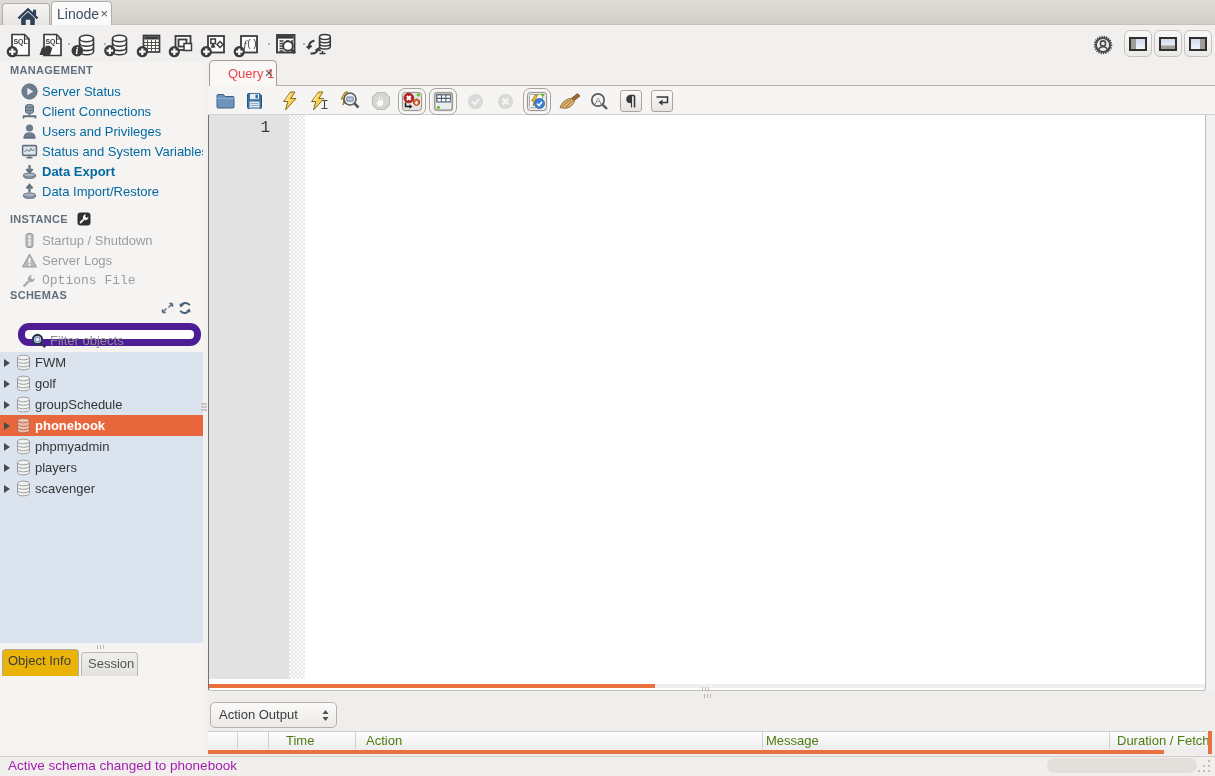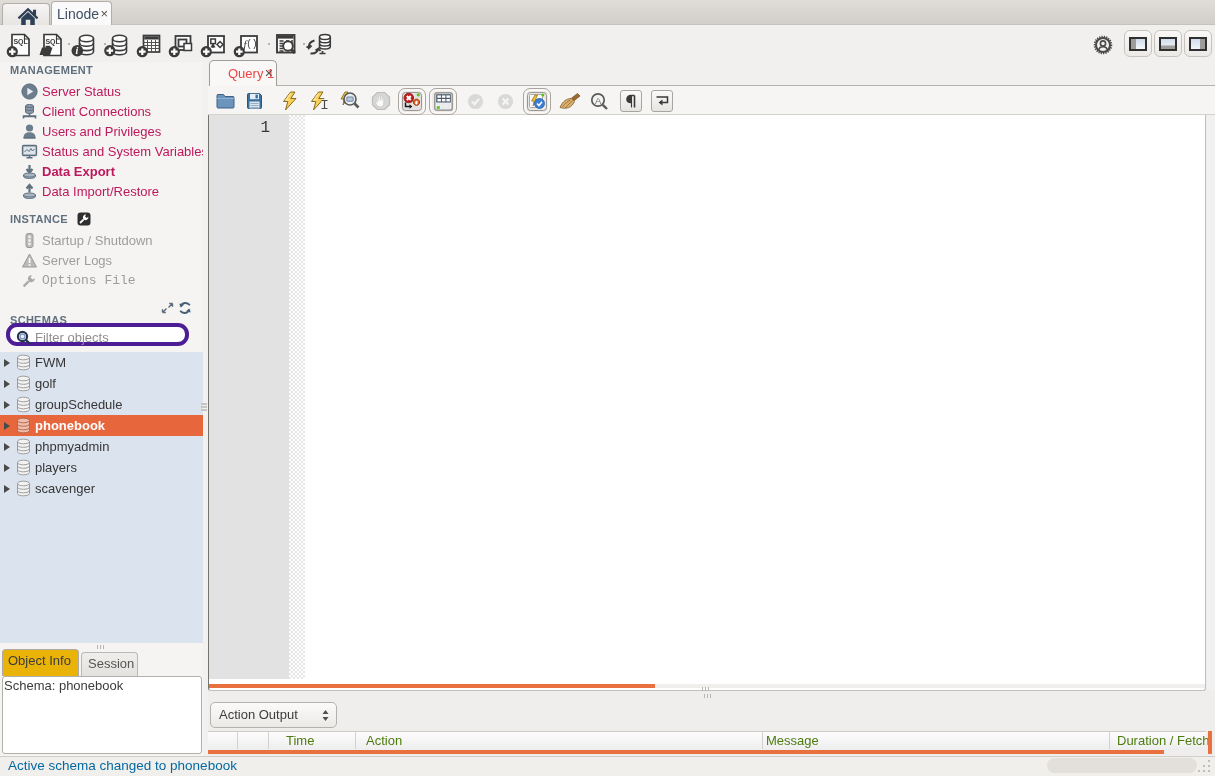--- a/index.html
+++ b/index.html
@@ -30,35 +30,35 @@
 #maintoolbar { left:0; top:25px; width:1215px; height:37px; background:#f1f0ee; }
 
 
 .pbtn { position:absolute; top:30px; width:28px; height:27px;
   background:linear-gradient(#f9f8f7,#eceae7);
   border:1px solid #c6c3be; border-radius:6px; }
 
 
 #sidebar { left:0; top:62px; width:203px; height:694px; background:#f5f4f2; }
 .sechead { position:absolute; left:10px; font-size:11px; font-weight:bold; color:#61707f; letter-spacing:.3px; }
-.sitem { position:absolute; left:42px; font-size:13px; color:#be185d; white-space:nowrap; }
+.sitem { position:absolute; left:42px; font-size:13px; color:#0369a1; white-space:nowrap; }
 .sitem.dis { color:#9d9d9d; }
 .sicon { position:absolute; left:21px; width:17px; height:17px; }
 
 #treearea { left:0; top:352px; width:203px; height:291px; background:#dbe3ee; }
 .trow { position:absolute; left:0; width:203px; height:21px; }
 .trow .tri { position:absolute; left:4px; top:7px; width:0; height:0;
   border-left:6px solid #4a4a4a; border-top:4px solid transparent; border-bottom:4px solid transparent; }
 .trow .txt { position:absolute; left:35px; top:3px; font-size:13px; color:#363636; }
 .trow .db { position:absolute; left:16px; top:2px; width:15px; height:17px; }
 .trow.sel { background:#e7663c; }
 .trow.sel .txt { color:#ffffff; font-weight:bold; }
 
-#filterbox { left:6px; top:323px; width:183px; height:23px; background:#ffffff;
-  border:4px solid #4c1d95; border-radius:11px; }
+#filterbox { left:18px; top:323px; width:183px; height:23px; background:#ffffff;
+  border:7px solid #4c1d95; border-radius:11px; }
 #filterbox .ph { position:absolute; left:25px; top:3px; color:#8f8f8f; font-size:13px; }
 #objinfotab { left:2px; top:649px; width:77px; height:27px; background:#eab308;
   border:1px solid #aeaba6; border-bottom:none; border-radius:4px 4px 0 0; }
 #sesstab { left:81px; top:652px; width:57px; height:24px; background:linear-gradient(#f0eeec,#e4e2df);
   border:1px solid #bcb9b4; border-bottom:none; border-radius:4px 4px 0 0; }
 #objbox { left:2px; top:676px; width:200px; height:78px; background:#fff;
   border:1px solid #b3b0ab; border-radius:3px; }
 
 
 #vsplit { left:203px; top:62px; width:5px; height:694px; background:#f2f1ef; }
@@ -92,21 +92,21 @@
   background:linear-gradient(#fbfaf9,#eceae7); border:1px solid #b5b2ad; border-radius:5px; }
 #aohead { left:208px; top:731px; width:998px; height:19px;
   background:linear-gradient(#fdfdfd,#ededed); border-top:1px solid #cfccc7; }
 .aocol { position:absolute; top:733px; font-size:13px; color:#4d7c0f; }
 .aosep { position:absolute; top:732px; width:1px; height:17px; background:#d4d1cc; }
 #aoorange { left:208px; top:750px; width:956px; height:4px; background:#e8713f; }
 #aoorangev { left:1208px; top:731px; width:4px; height:23px; background:#e8713f; }
 
 
 #statusbar { left:0; top:756px; width:1215px; height:20px; background:#f1efec; border-top:1px solid #d1cec9; }
-#statusbar .msg { position:absolute; left:8px; top:1px; font-size:13.5px; color:#0369a1; }
+#statusbar .msg { position:absolute; left:8px; top:1px; font-size:13.5px; color:#a21caf; }
 #statpill { left:1047px; top:758px; width:150px; height:15px; background:#e3e0db; border-radius:8px; }
 </style>
 </head>
 <body>
 <div id="app">
   <div class="abs" id="tabstrip"></div>
   <div class="abs" id="hometab">
     <svg width="24" height="19" viewBox="0 0 26 21" style="position:absolute;left:13px;top:3px;">
       <path d="M2.5 12.5 L13 2.5 L23.5 12.5" fill="none" stroke="#2e4057" stroke-width="2.6"></path>
       <rect x="18.5" y="3" width="3.4" height="6" fill="#2e4057"></rect>
@@ -301,21 +301,21 @@
     <path d="M8.5 2 L15.5 15 H1.5 Z" fill="#b9b9b9" stroke="#9b9b9b" stroke-width="1"></path>
     <rect x="7.7" y="6" width="1.7" height="5" fill="#fff"></rect>
     <rect x="7.7" y="12.2" width="1.7" height="1.7" fill="#fff"></rect>
   </svg>
   <div class="abs sitem dis" style="top:253px;">Server Logs</div>
   <svg class="abs sicon" style="top:272px;" viewBox="0 0 17 17">
     <path d="M2.6 14.4 L7.6 9.4" fill="none" stroke="#aaaaaa" stroke-width="2.2"></path>
     <path d="M7.2 8.6 A3.6 3.6 0 0 1 11 3.4 L9.5 5.5 L11.6 7.6 L13.7 6.1 A3.6 3.6 0 0 1 8.5 9.9 Z" fill="#aaaaaa"></path>
   </svg>
   <div class="abs sitem dis" style="top:273px;font-family:Liberation Mono, monospace;">Options File</div>
-  <div class="abs sechead" style="top:314px;text-align:center;">SCHEMAS</div>
+  <div class="abs sechead" style="top:289px;text-align:center;">SCHEMAS</div>
   <svg class="abs" style="left:161px;top:302px;" width="13" height="12" viewBox="0 0 13 12">
     <path d="M7.5 5.5 L11.5 1.5 M11.5 1.5 H8.2 M11.5 1.5 V4.8" stroke="#5a6b7c" stroke-width="1.4" fill="none"></path>
     <path d="M5.5 6.5 L1.5 10.5 M1.5 10.5 H4.8 M1.5 10.5 V7.2" stroke="#5a6b7c" stroke-width="1.4" fill="none"></path>
   </svg>
   <svg class="abs" style="left:178px;top:301px;" width="14" height="14" viewBox="0 0 14 14">
     <path d="M11.8 4.2 A5.3 5.3 0 0 0 2.5 5.5 M2.2 9.8 A5.3 5.3 0 0 0 11.5 8.5" stroke="#46607a" stroke-width="1.9" fill="none"></path>
     <path d="M1.2 2.5 L2.8 6.5 L6 3.8 Z" fill="#46607a"></path>
     <path d="M12.8 11.5 L11.2 7.5 L8 10.2 Z" fill="#46607a"></path>
   </svg>
   <div class="abs" id="filterbox">
@@ -411,23 +411,20 @@
         </g>
       </svg>
       <span class="txt">scavenger</span>
     </div>
 
   <div class="abs" id="objinfotab">
       <span style="position:absolute;left:5px;top:3px;">Object Info</span>
     </div>
   <div class="abs" id="sesstab">
       <span style="position:absolute;left:6px;top:3px;color:#555;">Session</span>
-    </div>
-  <div class="abs" id="objbox">
-      <span style="position:absolute;left:1px;top:1px;">Schema: phonebook</span>
     </div>
 
   <div class="abs" id="vsplit"></div>
 
   <div class="abs" id="qtabstrip"></div>
   <div class="abs" id="qtabline"></div>
   <div class="abs" id="querytab">
       <span style="position:absolute;left:18px;top:5px;color:#ef4444;">Query 1</span>
       <span style="position:absolute;right:3px;top:4px;font-size:14px;color:#55504a;">×</span>
     </div>

